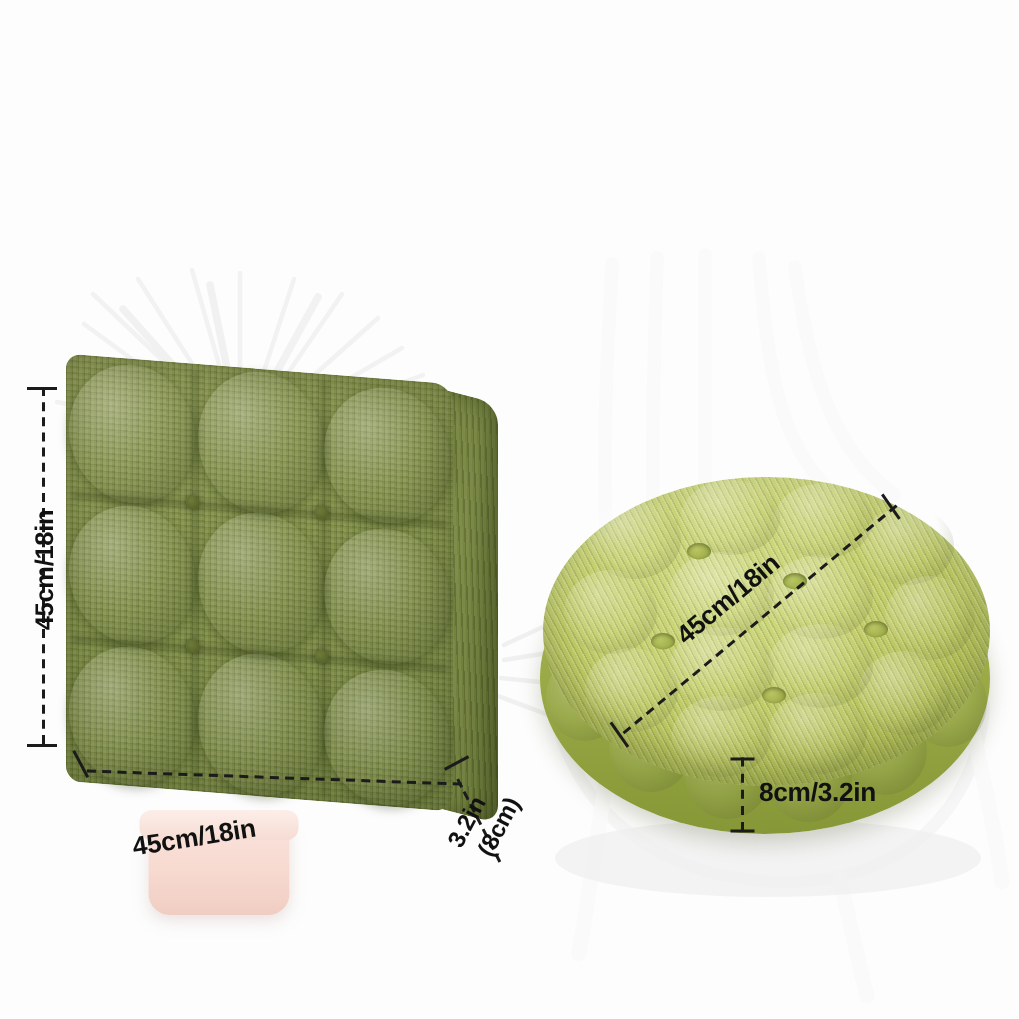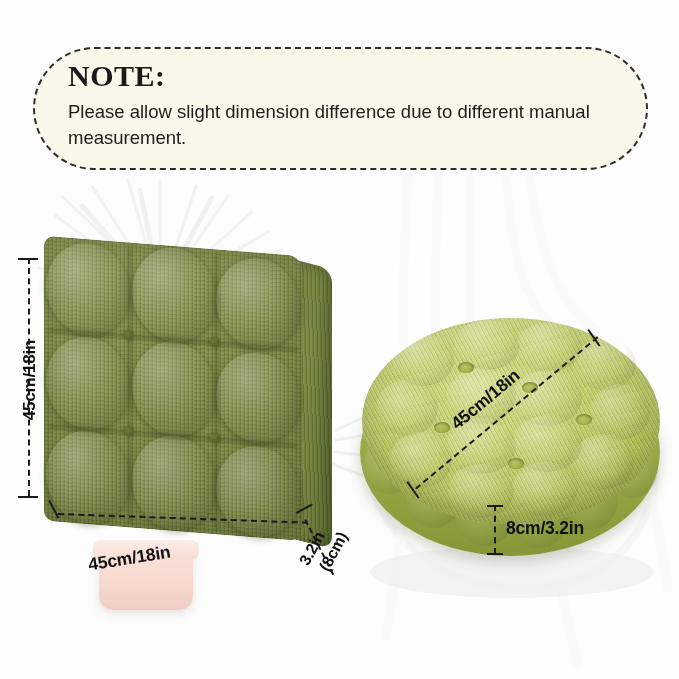--- a/index.html
+++ b/index.html
@@ -264,18 +264,14 @@
   <div class="cap-seg" style="left:408px;top:481px;width:20px;transform:rotate(55deg);"></div>
   <div class="dash-seg" style="left:415px;top:488px;width:237px;transform:rotate(-39.8deg);"></div>
   <div class="cap-seg" style="left:589px;top:329px;width:20px;transform:rotate(55deg);"></div>
   <div class="dim" style="left:447px;top:418px;font-size:17.5px;transform:rotate(-39.8deg);transform-origin:left top;">45cm/18in</div>
 
   <div class="cap-h" style="left:487px;top:505px;width:16px;"></div>
   <div class="dash-v" style="left:494px;top:505px;height:49px;"></div>
   <div class="cap-h" style="left:487px;top:553px;width:16px;"></div>
   <div class="dim" style="left:506px;top:518px;font-size:17.5px;">8cm/3.2in</div>
 
-  <div class="note-box">
-    <div class="note-title">NOTE:</div>
-    <div class="note-body">Please allow slight dimension difference due to different manual measurement.</div>
-  </div>
 
 </div>
 
 </body></html>

